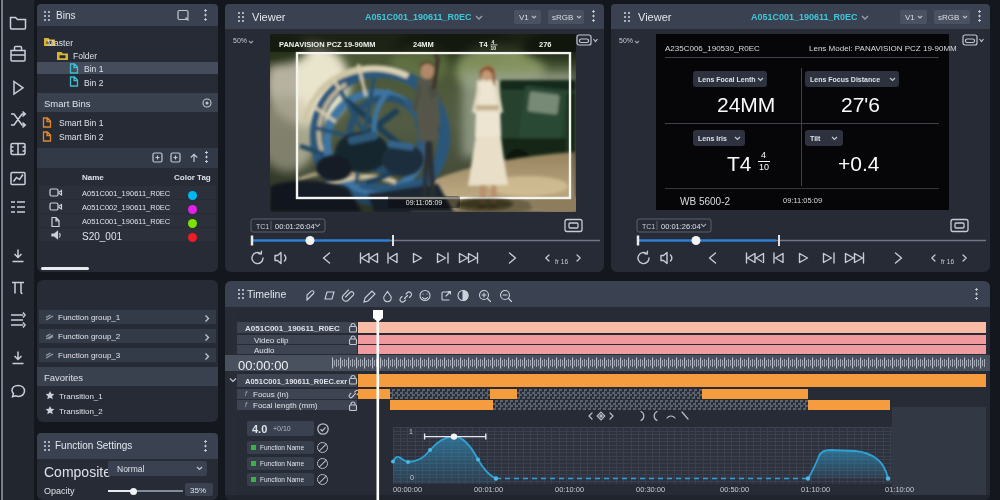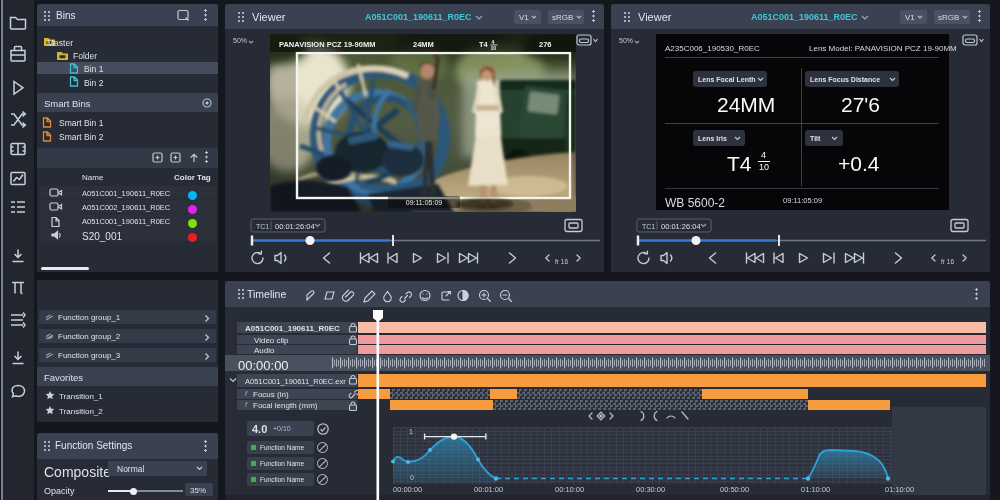--- a/index.html
+++ b/index.html
@@ -1,19 +1,19 @@
 <!DOCTYPE html>
 <html><head>
 <meta charset="utf-8">
 <style>
 *{margin:0;padding:0;box-sizing:border-box}
 html,body{width:1000px;height:500px;overflow:hidden;background:#14171e;font-family:"Liberation Sans",sans-serif}
 .ab{position:absolute}
 .t{position:absolute;white-space:nowrap;color:#dde1e8}
-.panel{position:absolute;background:#262b35;border-radius:0}
+.panel{position:absolute;background:#262b35;border-radius:6px}
 .phead{position:absolute;left:0;right:0;top:0;height:25px;background:#3a4150;border-radius:4px 4px 0 0}
 .ptitle{position:absolute;left:27px;top:7px;font-size:11px;color:#e2e6ec}
 .handle{position:absolute;left:12px;top:7px;width:7px;height:11px;
 background-image:radial-gradient(circle,#aab0bc 1px,transparent 1.3px);background-size:4px 4px}
 .kebab{position:absolute;width:3px;height:12px;background-image:radial-gradient(circle,#c2c8d2 1.1px,transparent 1.3px);background-size:3px 4.5px;background-position:center}
 .row{position:absolute;font-size:8.5px;color:#dde1e8}
 .cyan{color:#41c7d9}
 svg{position:absolute;overflow:visible}
 .btn{position:absolute;background:#4a5161;border-radius:2px;color:#d9dde4;font-size:8px;text-align:center}
 </style>
@@ -98,21 +98,21 @@
  <div class="ab" style="left:0;top:144px;width:181px;height:20px;background:#333a47"></div>
  <svg style="left:115px;top:148px" width="50" height="12" viewBox="0 0 50 12" fill="none" stroke="#c2c8d2" stroke-width="1.2">
   <rect x="1" y="1" width="9" height="9" rx="1.5"></rect>
       <path d="M5.5 3.5 v4 M3.5 5.5 h4"></path>
   <rect x="19" y="1" width="9" height="9" rx="1.5"></rect>
       <path d="M23.5 3.5 v4 M21.5 5.5 h4"></path>
   <path d="M42 10 v-7.5 m-3.2 3 l3.2 -3.2 l3.2 3.2"></path>
  </svg>
  <div class="kebab" style="left:168px;top:147px"></div>
 
- <div class="t" style="left:45px;top:169px;font-size:8px;font-weight:normal">Name</div>
+ <div class="t" style="left:45px;top:169px;font-size:8px;font-weight:bold">Name</div>
  <div class="t" style="left:137px;top:169px;font-size:8px;font-weight:bold">Color Tag</div>
  <div class="ab" style="left:2px;top:182px;width:177px;height:13px;background:#2b303b"></div>
  <div class="ab" style="left:2px;top:196px;width:177px;height:13px;background:#2b303b"></div>
  <div class="ab" style="left:2px;top:210px;width:177px;height:13px;background:#2b303b"></div>
  <div class="ab" style="left:2px;top:224px;width:177px;height:13px;background:#2b303b"></div>
  <svg style="left:12px;top:184px" width="14" height="54" viewBox="0 0 14 54" fill="none" stroke="#ccd1da" stroke-width="1.2">
   <g>
         <rect x="1" y="1" width="8" height="7" rx="1.5"></rect>
         <path d="M9.5 4.5 l3-2 v4.5 l-3 -2"></path>
       </g>
@@ -432,21 +432,21 @@
    <div class="t" style="left:5px;top:4.5px;font-size:7px;font-weight:bold">Tilt</div>
    <svg style="left:26px;top:6px" width="7" height="5" viewBox="0 0 7 5" fill="none" stroke="#c2c8d2" stroke-width="1.2">
           <path d="M1 1 l2.5 2.5 L6 1"></path>
         </svg>
   </div>
   <div class="t" style="left:71px;top:118px;font-size:21px;color:#fbfbfb">T4</div>
   <div class="t" style="left:105px;top:116px;font-size:9px;color:#fbfbfb">4</div>
   <div class="ab" style="left:102px;top:126.5px;width:12px;height:1.3px;background:#fbfbfb"></div>
   <div class="t" style="left:103px;top:128px;font-size:9px;color:#fbfbfb">10</div>
   <div class="t" style="left:182px;top:118px;font-size:21px;color:#fbfbfb">+0.4</div>
-  <div class="t" style="left:9px;top:162px;font-size:12px;color:#d8dce2">WB 5600-2</div>
+  <div class="t" style="left:24px;top:162px;font-size:10px;color:#d8dce2">WB 5600-2</div>
   <div class="t" style="left:127px;top:162px;font-size:7.5px;color:#d8dce2">09:11:05:09</div>
  </div>
 
  <svg style="left:0;top:212px" width="379" height="56" viewBox="0 0 379 56" fill="none" stroke="#c6ccd6" stroke-width="1.3">
   <rect x="26" y="3" width="74" height="13" rx="2" stroke="#596070" stroke-width="1"></rect>
   <text x="31" y="12.5" fill="#c6ccd6" stroke="none" font-size="7" font-family="Liberation Sans,sans-serif">TC1</text>
   <path d="M46 5 v9" stroke="#596070" stroke-width="1"></path>
   <text x="50" y="12.5" fill="#dde1e8" stroke="none" font-size="7.5" font-family="Liberation Sans,sans-serif">00:01:26:04</text>
   <path d="M90 8 l2.5 2.5 l2.5 -2.5" stroke="#9aa1ae" stroke-width="1.1"></path>
   <rect x="340" y="3.5" width="17" height="12" rx="2"></rect>
@@ -511,21 +511,21 @@
  <div class="cell" style="left:12px;top:53.5px;width:120px;height:9.5px"></div>
  <div class="cell" style="left:12px;top:64px;width:120px;height:8.5px"></div>
  <div class="ab" style="left:0;top:74px;width:765px;height:16px;background:#49505e"></div>
  <div class="cell" style="left:12px;top:93px;width:120px;height:13px"></div>
  <div class="cell" style="left:12px;top:107.5px;width:120px;height:10.5px"></div>
  <div class="cell" style="left:12px;top:119px;width:120px;height:10px"></div>
  <div class="t" style="left:20px;top:42.5px;font-size:8px;font-weight:bold">A051C001_190611_R0EC</div>
  <div class="t" style="left:29px;top:54.5px;font-size:8px">Video clip</div>
  <div class="t" style="left:29px;top:64.5px;font-size:8px">Audio</div>
  <div class="t" style="left:13px;top:76.5px;font-size:13px;color:#eceef2">00:00:00</div>
- <div class="t" style="left:20px;top:96px;font-size:7.5px;font-weight:normal">A051C001_190611_R0EC.exr</div>
+ <div class="t" style="left:20px;top:96px;font-size:7.5px;font-weight:bold">A051C001_190611_R0EC.exr</div>
  <div class="t" style="left:20px;top:108.5px;font-size:7px;font-style:italic;color:#aab0bc">f</div>
  <div class="t" style="left:28px;top:108.5px;font-size:8px">Focus (in)</div>
  <div class="t" style="left:20px;top:120px;font-size:7px;font-style:italic;color:#aab0bc">f</div>
  <div class="t" style="left:28px;top:120px;font-size:8px">Focal length (mm)</div>
  <svg style="left:4px;top:96px" width="8" height="6" viewBox="0 0 8 6" fill="none" stroke="#c2c8d2" stroke-width="1.2">
       <path d="M1 1.5 l3 3 l3-3"></path>
     </svg>
  <svg style="left:123px;top:42px" width="10" height="90" viewBox="0 0 10 90" fill="none" stroke="#c2c8d2" stroke-width="1.1">
   <g>
         <rect x="1.5" y="3.5" width="7" height="5.5" rx="1"></rect>

